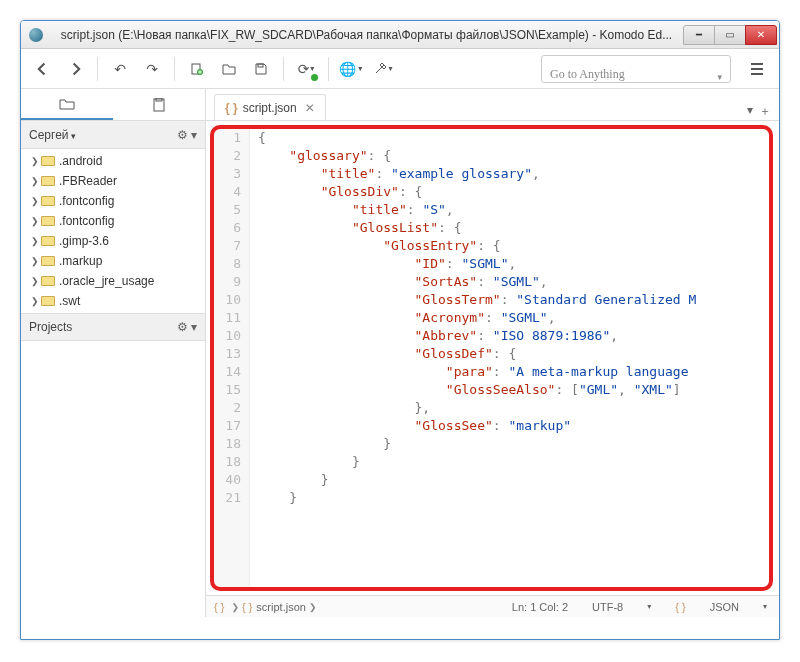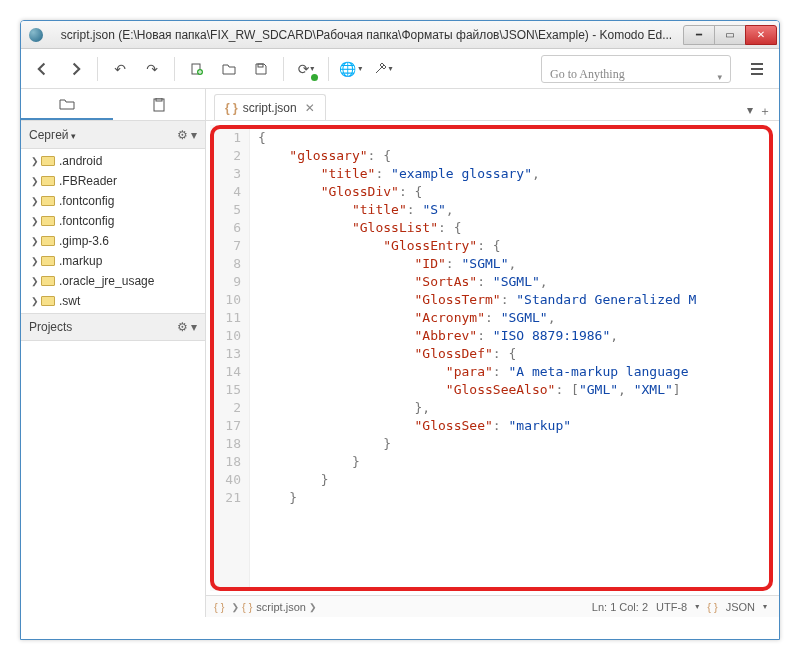--- a/index.html
+++ b/index.html
@@ -52,21 +52,21 @@
 .editor{position:absolute;inset:4px 6px 4px 4px;overflow:auto;display:flex;font-family:Consolas,Menlo,monospace;font-size:13px;line-height:18px;background:#fff;}
 .gutter{flex:0 0 40px;text-align:right;padding:4px 8px 4px 0;color:#bbb;background:#f7f7f7;border-right:1px solid #eee;user-select:none;}
 .code{flex:1;padding:4px 0 4px 8px;white-space:pre;color:#333;}
 .tok-key{color:#b4290d;}
 .tok-str{color:#1047a9;}
 .tok-punc{color:#777;}
 
 .breadcrumb{height:22px;border-top:1px solid #ddd;display:flex;align-items:center;padding:0 8px;font-size:11px;color:#666;background:#fafafa;}
 .breadcrumb .bc-ico{color:#c96;margin-right:4px;}
 .breadcrumb .bc-sep{margin:0 3px;font-size:9px;color:#888;}
-.breadcrumb .status{margin-left:auto;display:flex;gap:0;align-items:center;}
+.breadcrumb .status{margin-left:auto;display:flex;gap:16px;align-items:center;}
 .breadcrumb .status span{padding:0 4px;}
 .breadcrumb .caret{font-size:8px;}
 </style>
 </head>
 <body>
 
 <div class="window">
 
   <div class="titlebar">
     <div class="app-icon"></div>

